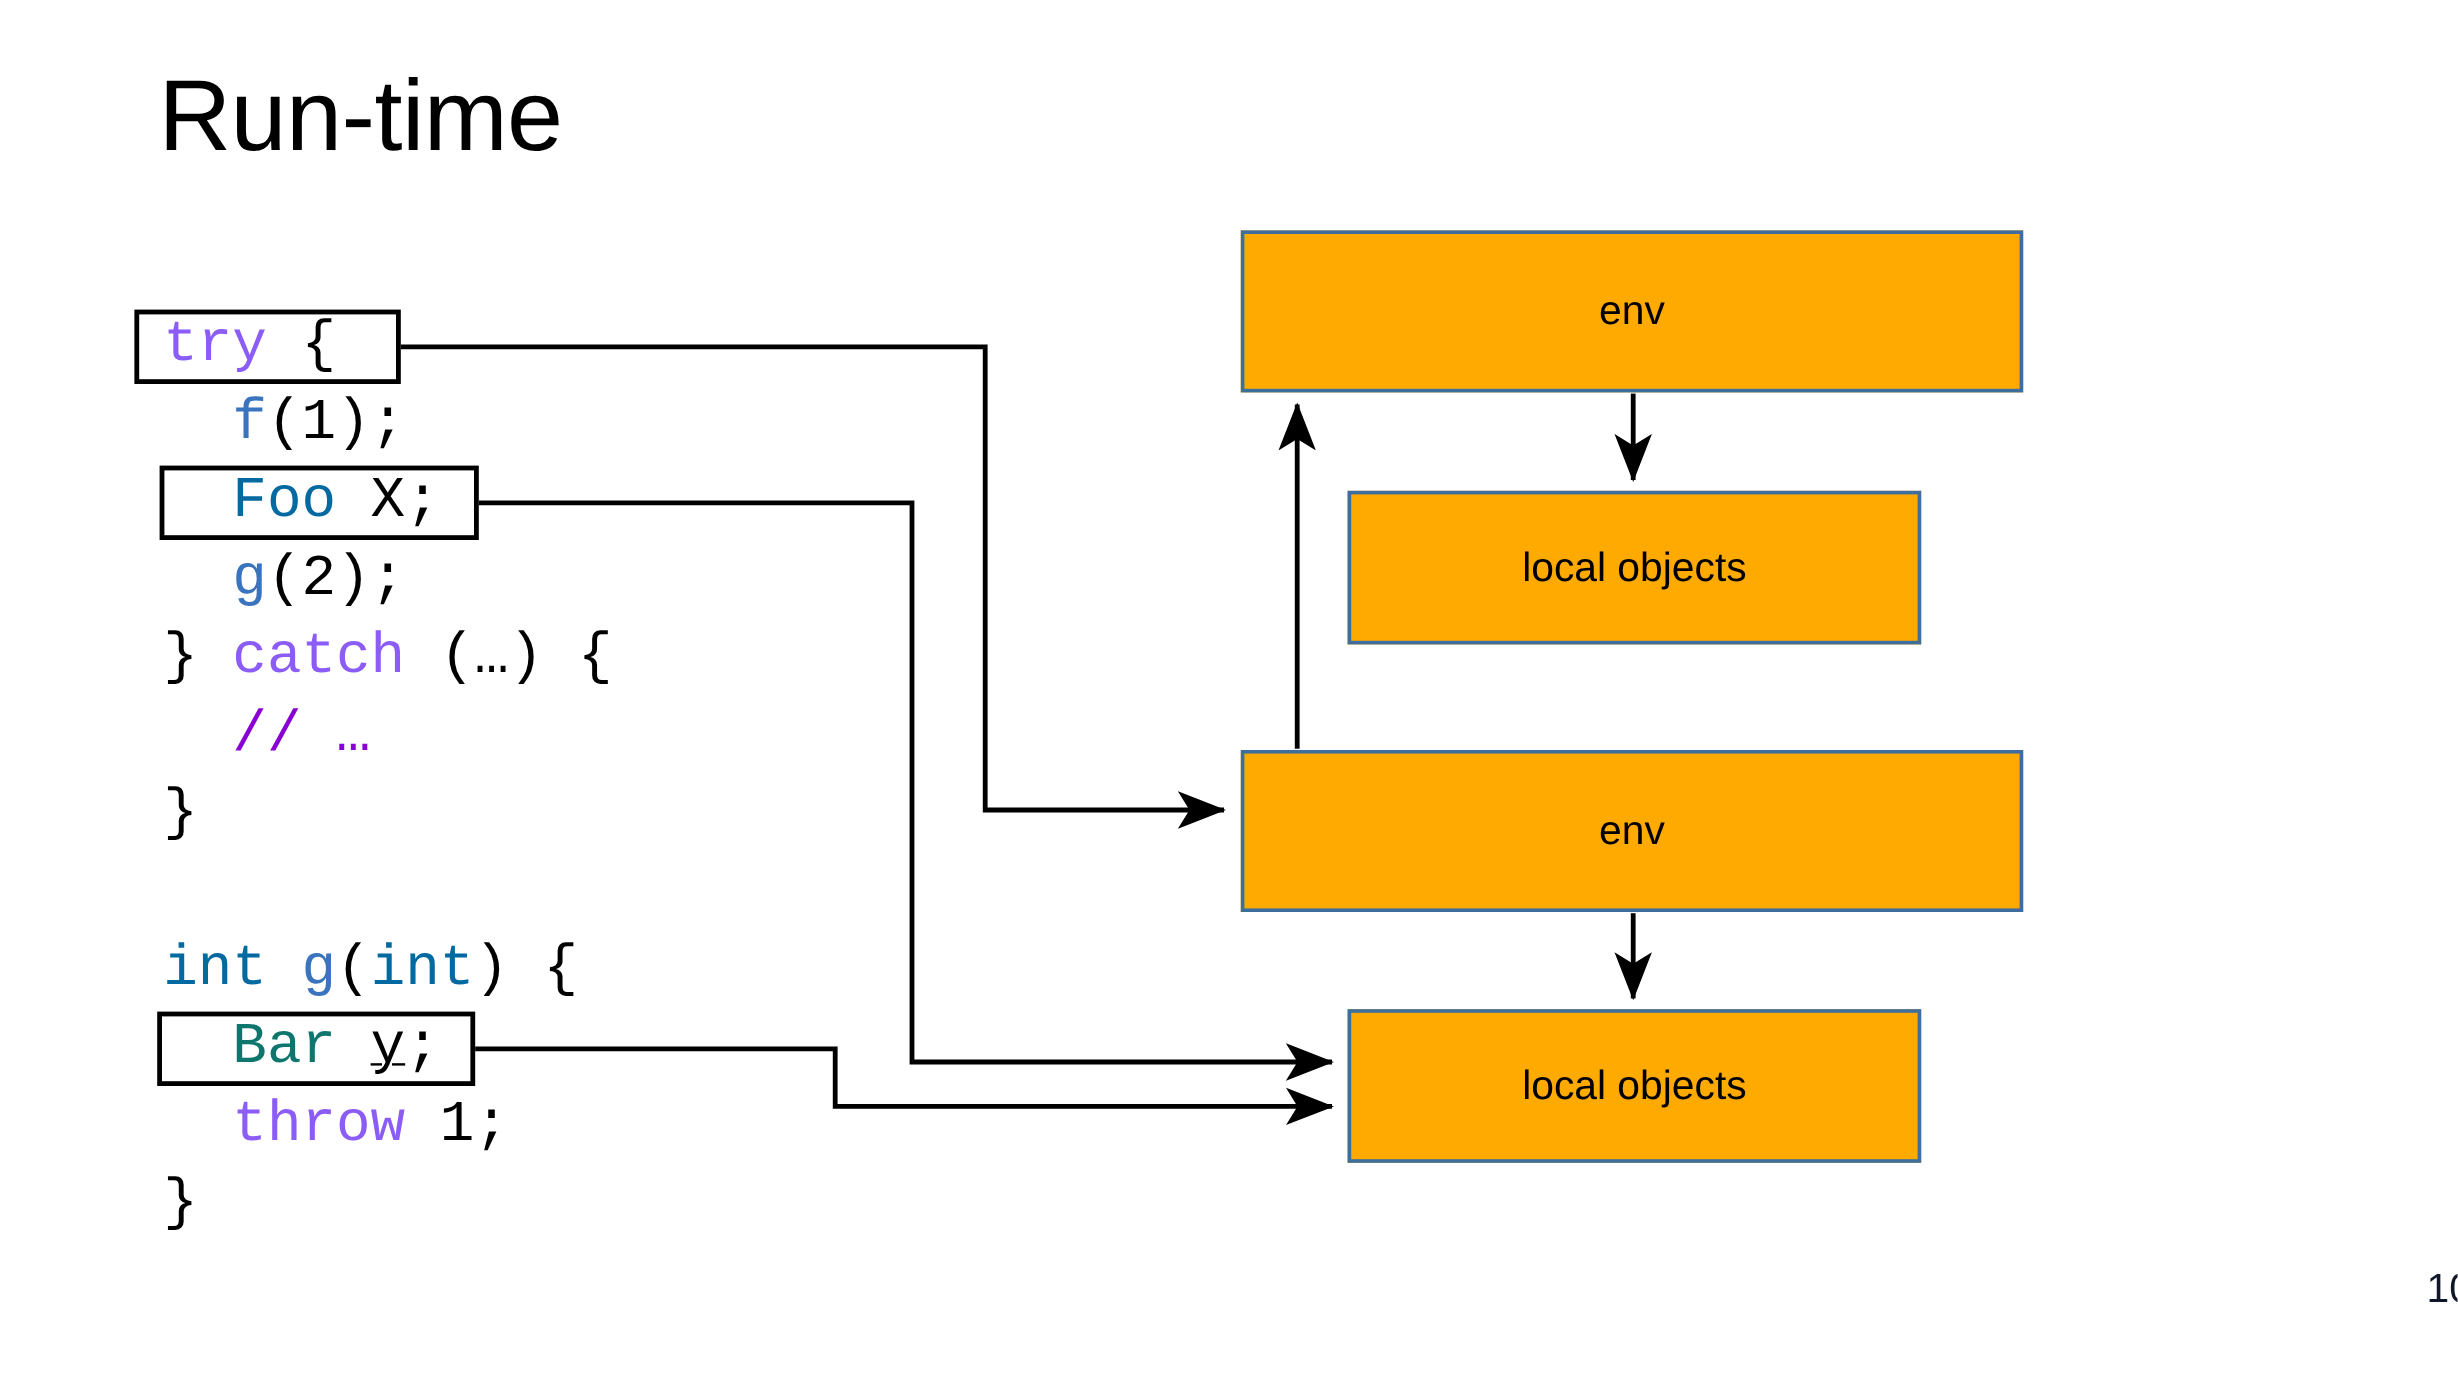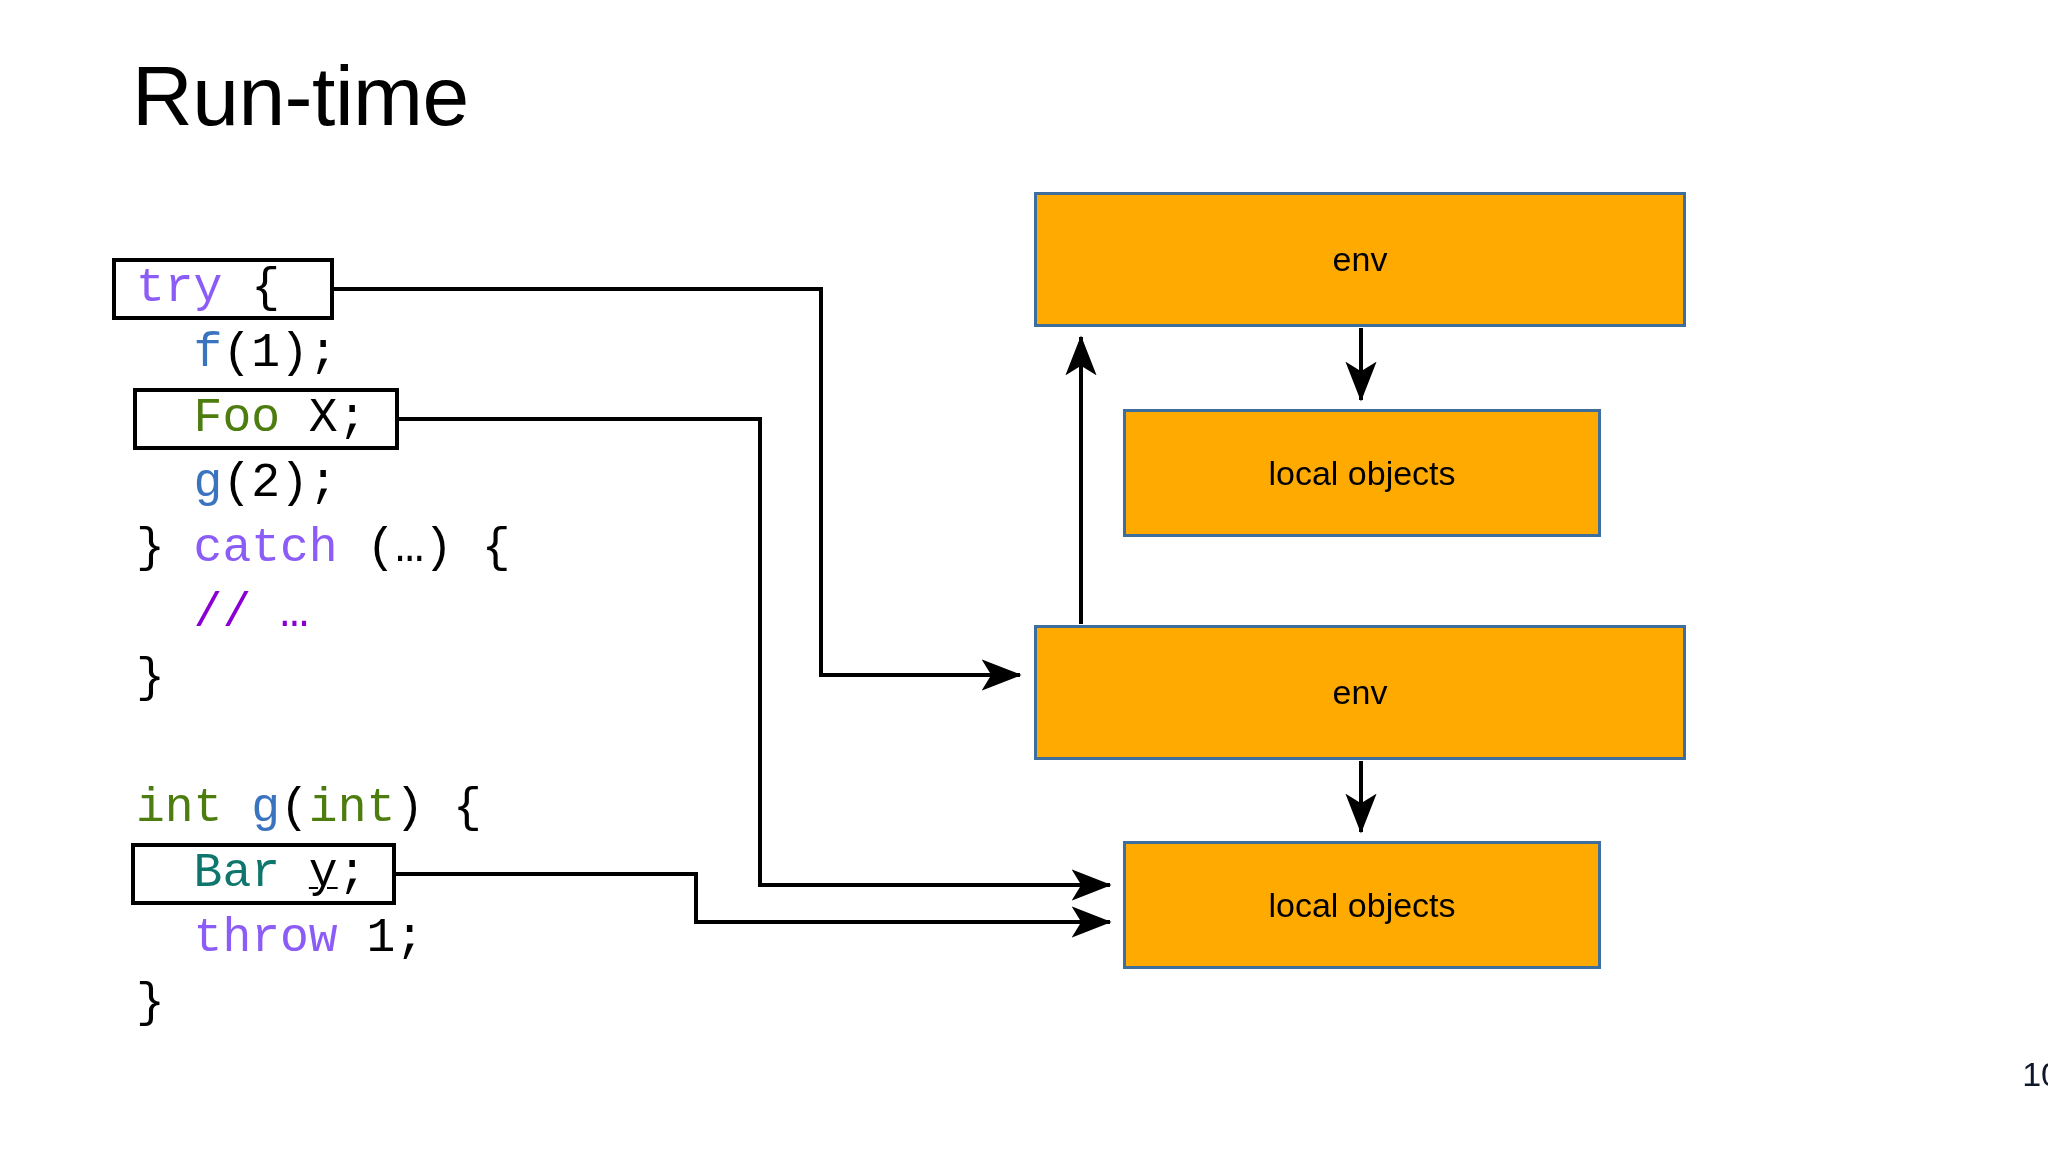--- a/index.html
+++ b/index.html
@@ -42,21 +42,21 @@
     color: #000000;
     white-space: pre;
   }
   .code-line {
     height: 65px;
     white-space: pre;
     position: relative;
   }
   .tok-key      { color: #8b5cf6; }
   .tok-fn       { color: #3b74be; }
-  .tok-type-g   { color: #4d7c0f; }
+  .tok-type-g   { color: #0369a1; }
   .tok-type-b   { color: #0f766e; }
   .tok-comment  { color: #8a00d4; }
   .tok-plain    { color: #000000; }
   .tok-underline { text-decoration: underline; text-decoration-thickness: 2px; }
 
   
   .hl-box {
     position: absolute;
     border: 4px solid #000000;
     background: transparent;

